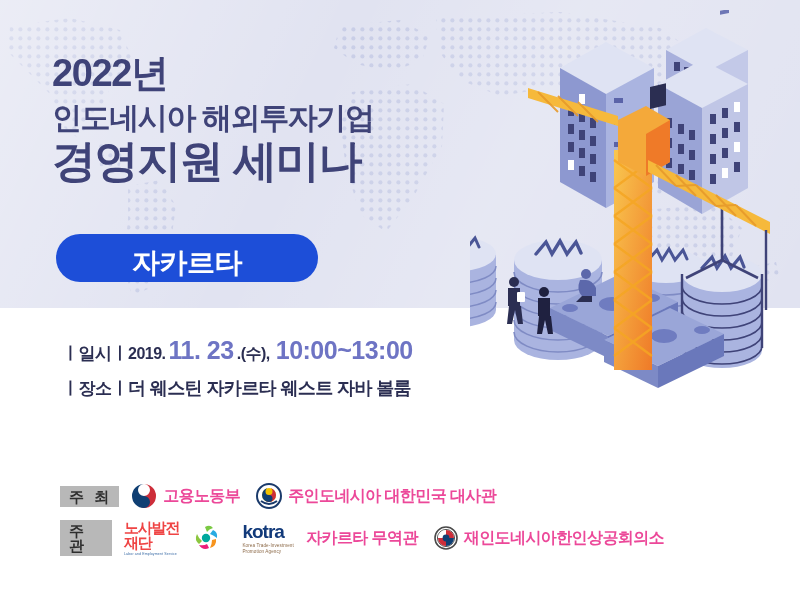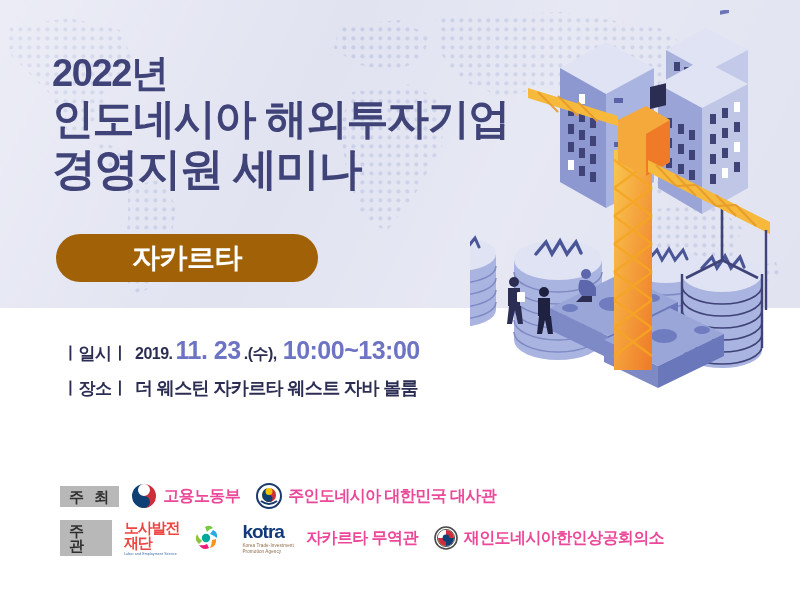--- a/index.html
+++ b/index.html
@@ -28,40 +28,39 @@
 
   
   .headline{
     position:absolute;left:52px;top:52px;width:470px;
     color:#3f4378;
     font-weight:bold;
     letter-spacing:-1.4px;
     line-height:1.12;
   }
   .hl-year{font-size:38px;display:block;}
-  .hl-1{font-size:42px;display:block;margin-top:0;}
+  .hl-1{font-size:30px;display:block;margin-top:6px;}
   .hl-2{font-size:44px;display:block;margin-top:2px;}
 
   
   .pill{
     position:absolute;left:56px;top:234px;
     width:262px;height:48px;border-radius:24px;
-    background:#a16207;
-    display:flex;align-items:center;justify-content:center;
+    background:#1d4ed8;
+    display:flex;align-items:flex-end;justify-content:center;
   }
   .pill span{
     color:#fff;font-size:28px;font-weight:bold;letter-spacing:-0.5px;
   }
 
   
   .info{position:absolute;left:62px;top:330px;width:470px;}
   .info-row{display:flex;align-items:baseline;white-space:nowrap;margin-bottom:5px;}
   .tag{
     color:#2b2e52;font-weight:bold;font-size:17px;letter-spacing:-0.5px;
-    margin-right:7px;
   }
   .hi{color:#6e74c4;font-size:25px;font-weight:bold;letter-spacing:-0.5px;}
   .sm{color:#2b2e52;font-size:16px;font-weight:bold;letter-spacing:-0.5px;}
   .place{color:#2b2e52;font-size:18px;font-weight:bold;letter-spacing:-0.6px;}
 
   
   .sponsors{position:absolute;left:60px;top:478px;width:620px;}
   .sp-row{display:flex;align-items:center;height:36px;margin-bottom:6px;}
   .sp-badge{
     background:#b8b8b8;color:#2f2f2f;font-size:15px;font-weight:bold;

